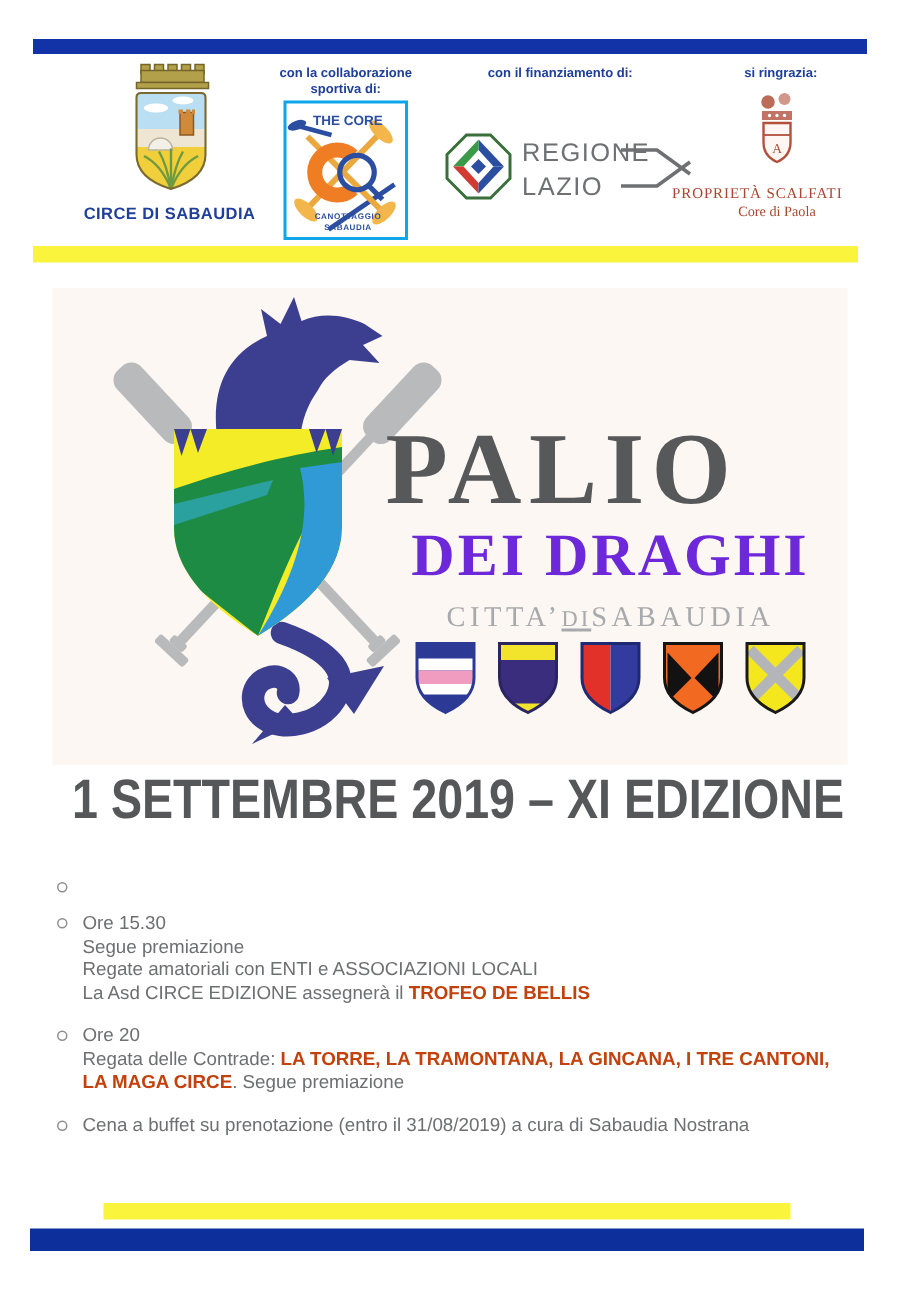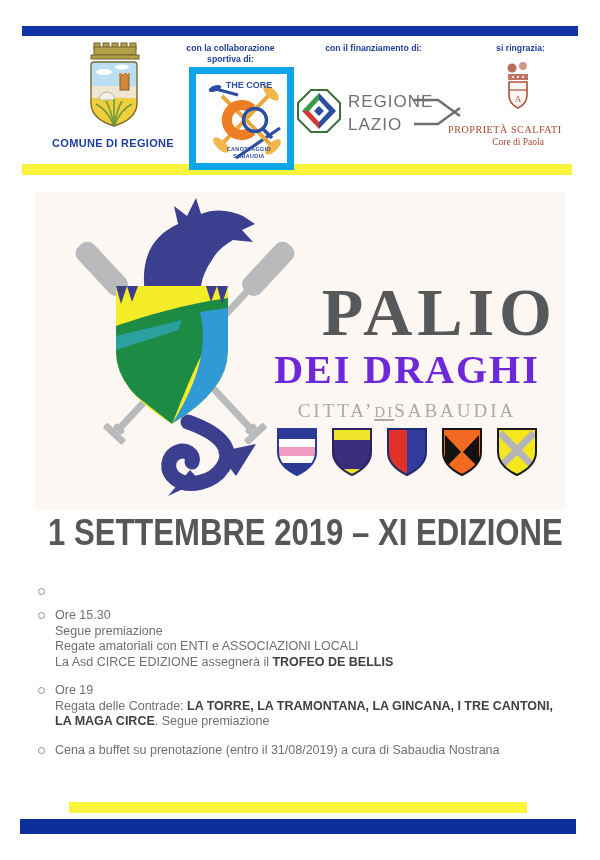--- a/index.html
+++ b/index.html
@@ -8,46 +8,46 @@
   .abs{position:absolute;}
   .bar{position:absolute;}
   .bar-top-blue{left:22px;top:26px;width:556px;height:10px;background:#1133a7;}
   .bar-top-yellow{left:22px;top:164px;width:550px;height:11px;background:#fbf43d;}
   .bar-bottom-yellow{left:69px;top:802px;width:458px;height:11px;background:#fbf43d;}
   .bar-bottom-blue{left:20px;top:819px;width:556px;height:15px;background:#0c2f9c;}
 
   .hdr-label{position:absolute;color:#1e3f9a;font-weight:bold;font-size:8.7px;line-height:11px;text-align:center;}
   .comune-label{position:absolute;left:30px;top:137px;width:166px;text-align:center;color:#1e3f9a;
                 font-weight:bold;font-size:11px;letter-spacing:.3px;}
-  .core-box{position:absolute;left:189px;top:67px;width:79px;height:89px;background:#fff;border:7px solid #0ea5e9;padding-left:12px;}
+  .core-box{position:absolute;left:189px;top:67px;width:79px;height:89px;background:#fff;border:2px solid #0ea5e9;}
   .scalfati-name{position:absolute;left:448px;top:124px;width:140px;text-align:left;color:#a8462f;
                  font-family:"Liberation Serif",serif;font-size:10px;letter-spacing:.6px;line-height:12px;}
   .scalfati-place{position:absolute;left:448px;top:137px;width:140px;text-align:center;color:#a8462f;
                  font-family:"Liberation Serif",serif;font-size:9.5px;}
 
   .logo-panel{position:absolute;left:35px;top:192px;width:530px;height:318px;background:#fcf7f2;}
-  .palio-title{position:absolute;left:222px;top:86px;width:300px;text-align:right;
+  .palio-title{position:absolute;left:222px;top:86px;width:300px;text-align:left;
                font-family:"Liberation Serif",serif;font-weight:bold;font-size:68px;line-height:1;
                color:#57585a;letter-spacing:5px;}
   .palio-sub{position:absolute;left:222px;top:158px;width:300px;text-align:center;
              font-family:"Liberation Serif",serif;font-weight:bold;font-size:40px;line-height:1;
              color:#6d28d9;letter-spacing:2px;}
   .palio-city{position:absolute;left:222px;top:206px;width:300px;text-align:center;
               font-family:"Liberation Serif",serif;font-size:19px;color:#a7a9ac;letter-spacing:3px;white-space:nowrap;}
   .palio-city .mid{font-variant:small-caps;font-size:21px;letter-spacing:2px;text-decoration:underline;}
   .shield-row{position:absolute;left:222px;top:234px;width:300px;display:flex;justify-content:center;gap:11px;}
 
   .date-heading{position:absolute;left:0;top:512px;width:600px;text-align:center;
                 font-weight:bold;font-size:37px;color:#565759;transform:scaleX(0.84);transform-origin:center;
                 white-space:nowrap;}
 
   .schedule{position:absolute;left:38px;top:584px;width:534px;color:#6e6f71;font-size:12.5px;line-height:15.5px;}
   .sched-item{display:flex;gap:10px;margin-bottom:13px;}
   .bullet{flex:none;width:5px;height:5px;border:1.3px solid #8d8e90;border-radius:50%;margin-top:4px;}
-  .sched-text b{font-weight:bold;color:#404040;}
+  .sched-text b{font-weight:bold;color:#c2410c;}
 </style>
 </head>
 <body>
 
 <div class="poster">
 
   <div class="bar bar-top-blue"></div>
   <div class="bar bar-top-yellow"></div>
   <div class="bar bar-bottom-yellow"></div>
   <div class="bar bar-bottom-blue"></div>
@@ -81,21 +81,21 @@
       <g stroke="#6f9a3f" stroke-width="1.6" fill="none">
         <path d="M38,84 C34,74 28,66 20,62"></path>
         <path d="M38,84 C36,73 33,64 30,59"></path>
         <path d="M38,84 C38,72 38,63 38,57"></path>
         <path d="M38,84 C40,73 43,64 46,59"></path>
         <path d="M38,84 C42,74 48,66 56,62"></path>
       </g>
     </g>
     <path d="M18,20 h40 q3,0 3,3 v38 q0,16 -23,23 q-23,-7 -23,-23 v-38 q0,-3 3,-3 z" fill="none" stroke="#7a6a2f" stroke-width="1.4"></path>
   </svg>
-  <div class="comune-label">COMUNE DI REGIONE</div>
+  <div class="comune-label">CIRCE DI SABAUDIA</div>
 
   <div class="hdr-label" style="left:168px;top:43px;width:125px">
     <span>con la collaborazione</span><br>
     <span>sportiva di:</span>
   </div>
   <div class="core-box">
     <svg width="79" height="89" viewBox="0 0 79 89">
       <line x1="28" y1="84" x2="72" y2="54" stroke="#2b4ea0" stroke-width="3.2"></line>
       <line x1="12" y1="72" x2="64" y2="18" stroke="#eaa83e" stroke-width="4"></line>
       <ellipse cx="13" cy="71" rx="4.5" ry="10" fill="#f2b64b" transform="rotate(-46 13 71)"></ellipse>
@@ -288,21 +288,21 @@
         <div>Regate amatoriali con ENTI e ASSOCIAZIONI LOCALI</div>
         <div>
           <span>La Asd CIRCE EDIZIONE assegnerà il </span><b>TROFEO DE BELLIS</b>
         </div>
       </div>
     </div>
 
     <div class="sched-item">
       <span class="bullet"></span>
       <div class="sched-text">
-        <div>Ore 19</div>
+        <div>Ore 20</div>
         <div>
           <span>Regata delle Contrade: </span><b>LA TORRE, LA TRAMONTANA, LA GINCANA, I TRE CANTONI, LA MAGA CIRCE</b><span>. Segue premiazione</span>
         </div>
       </div>
     </div>
 
     <div class="sched-item">
       <span class="bullet"></span>
       <div class="sched-text">
         <div>Cena a buffet su prenotazione (entro il 31/08/2019) a cura di Sabaudia Nostrana</div>

